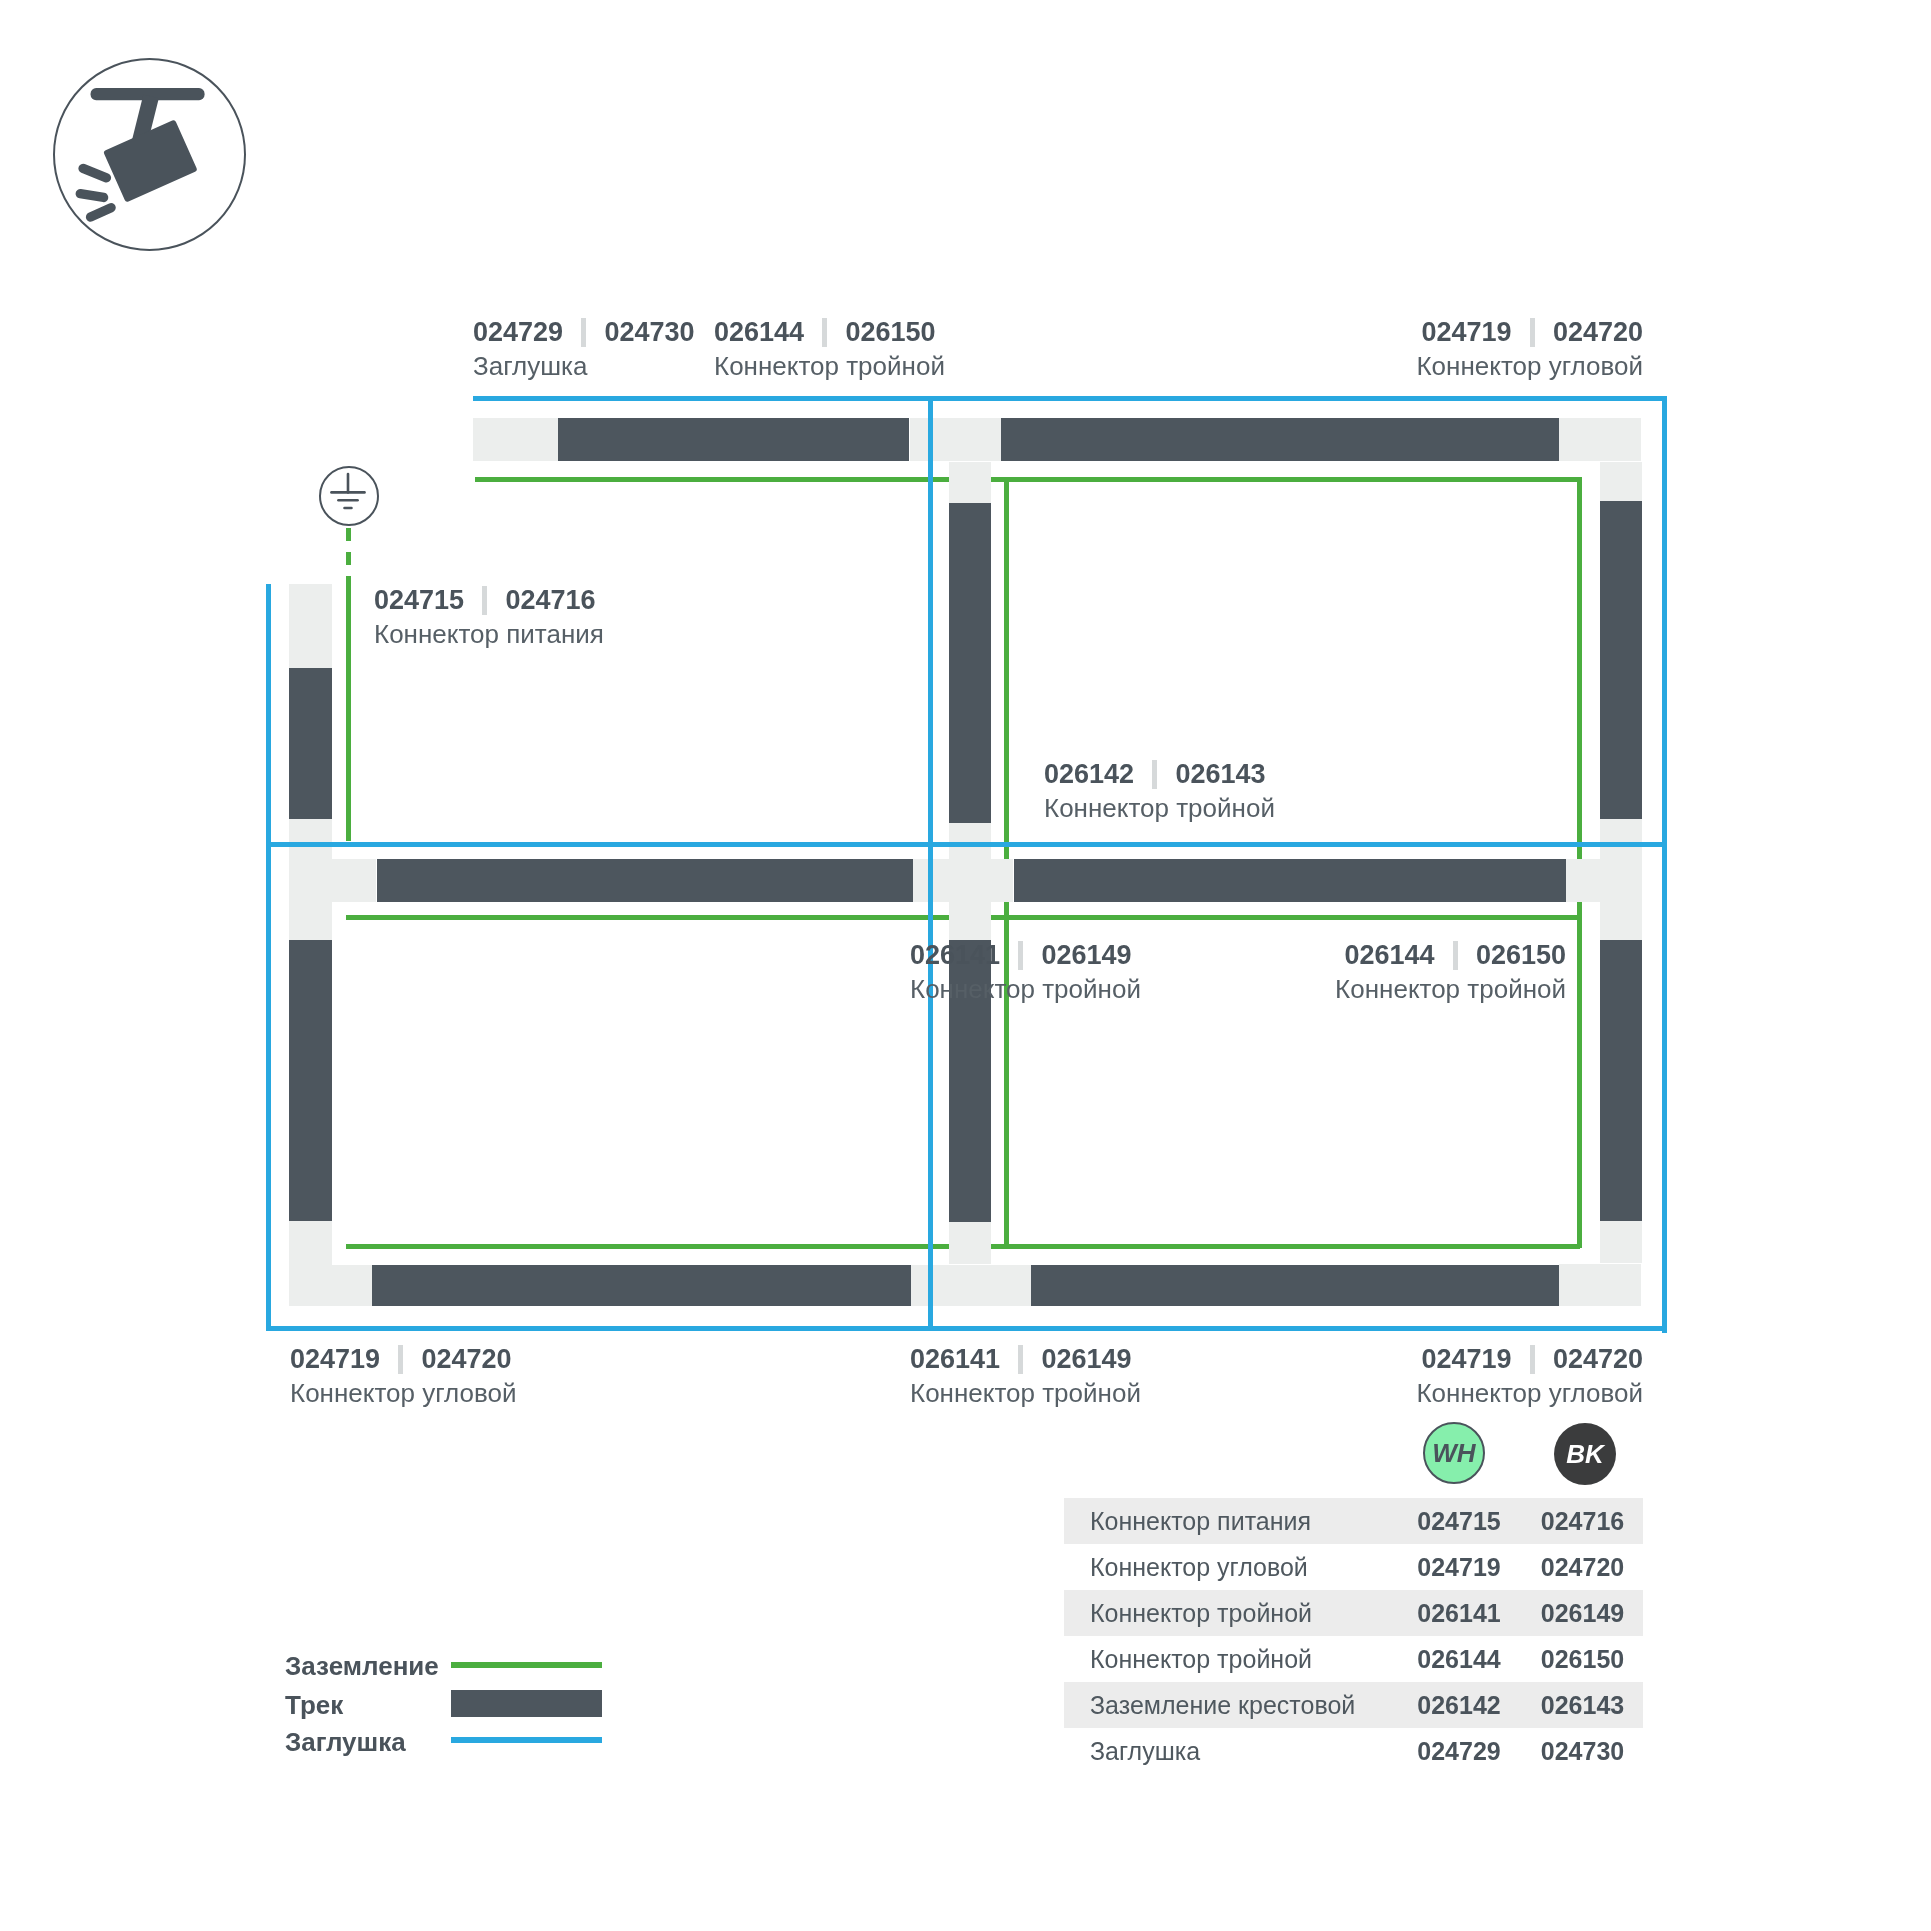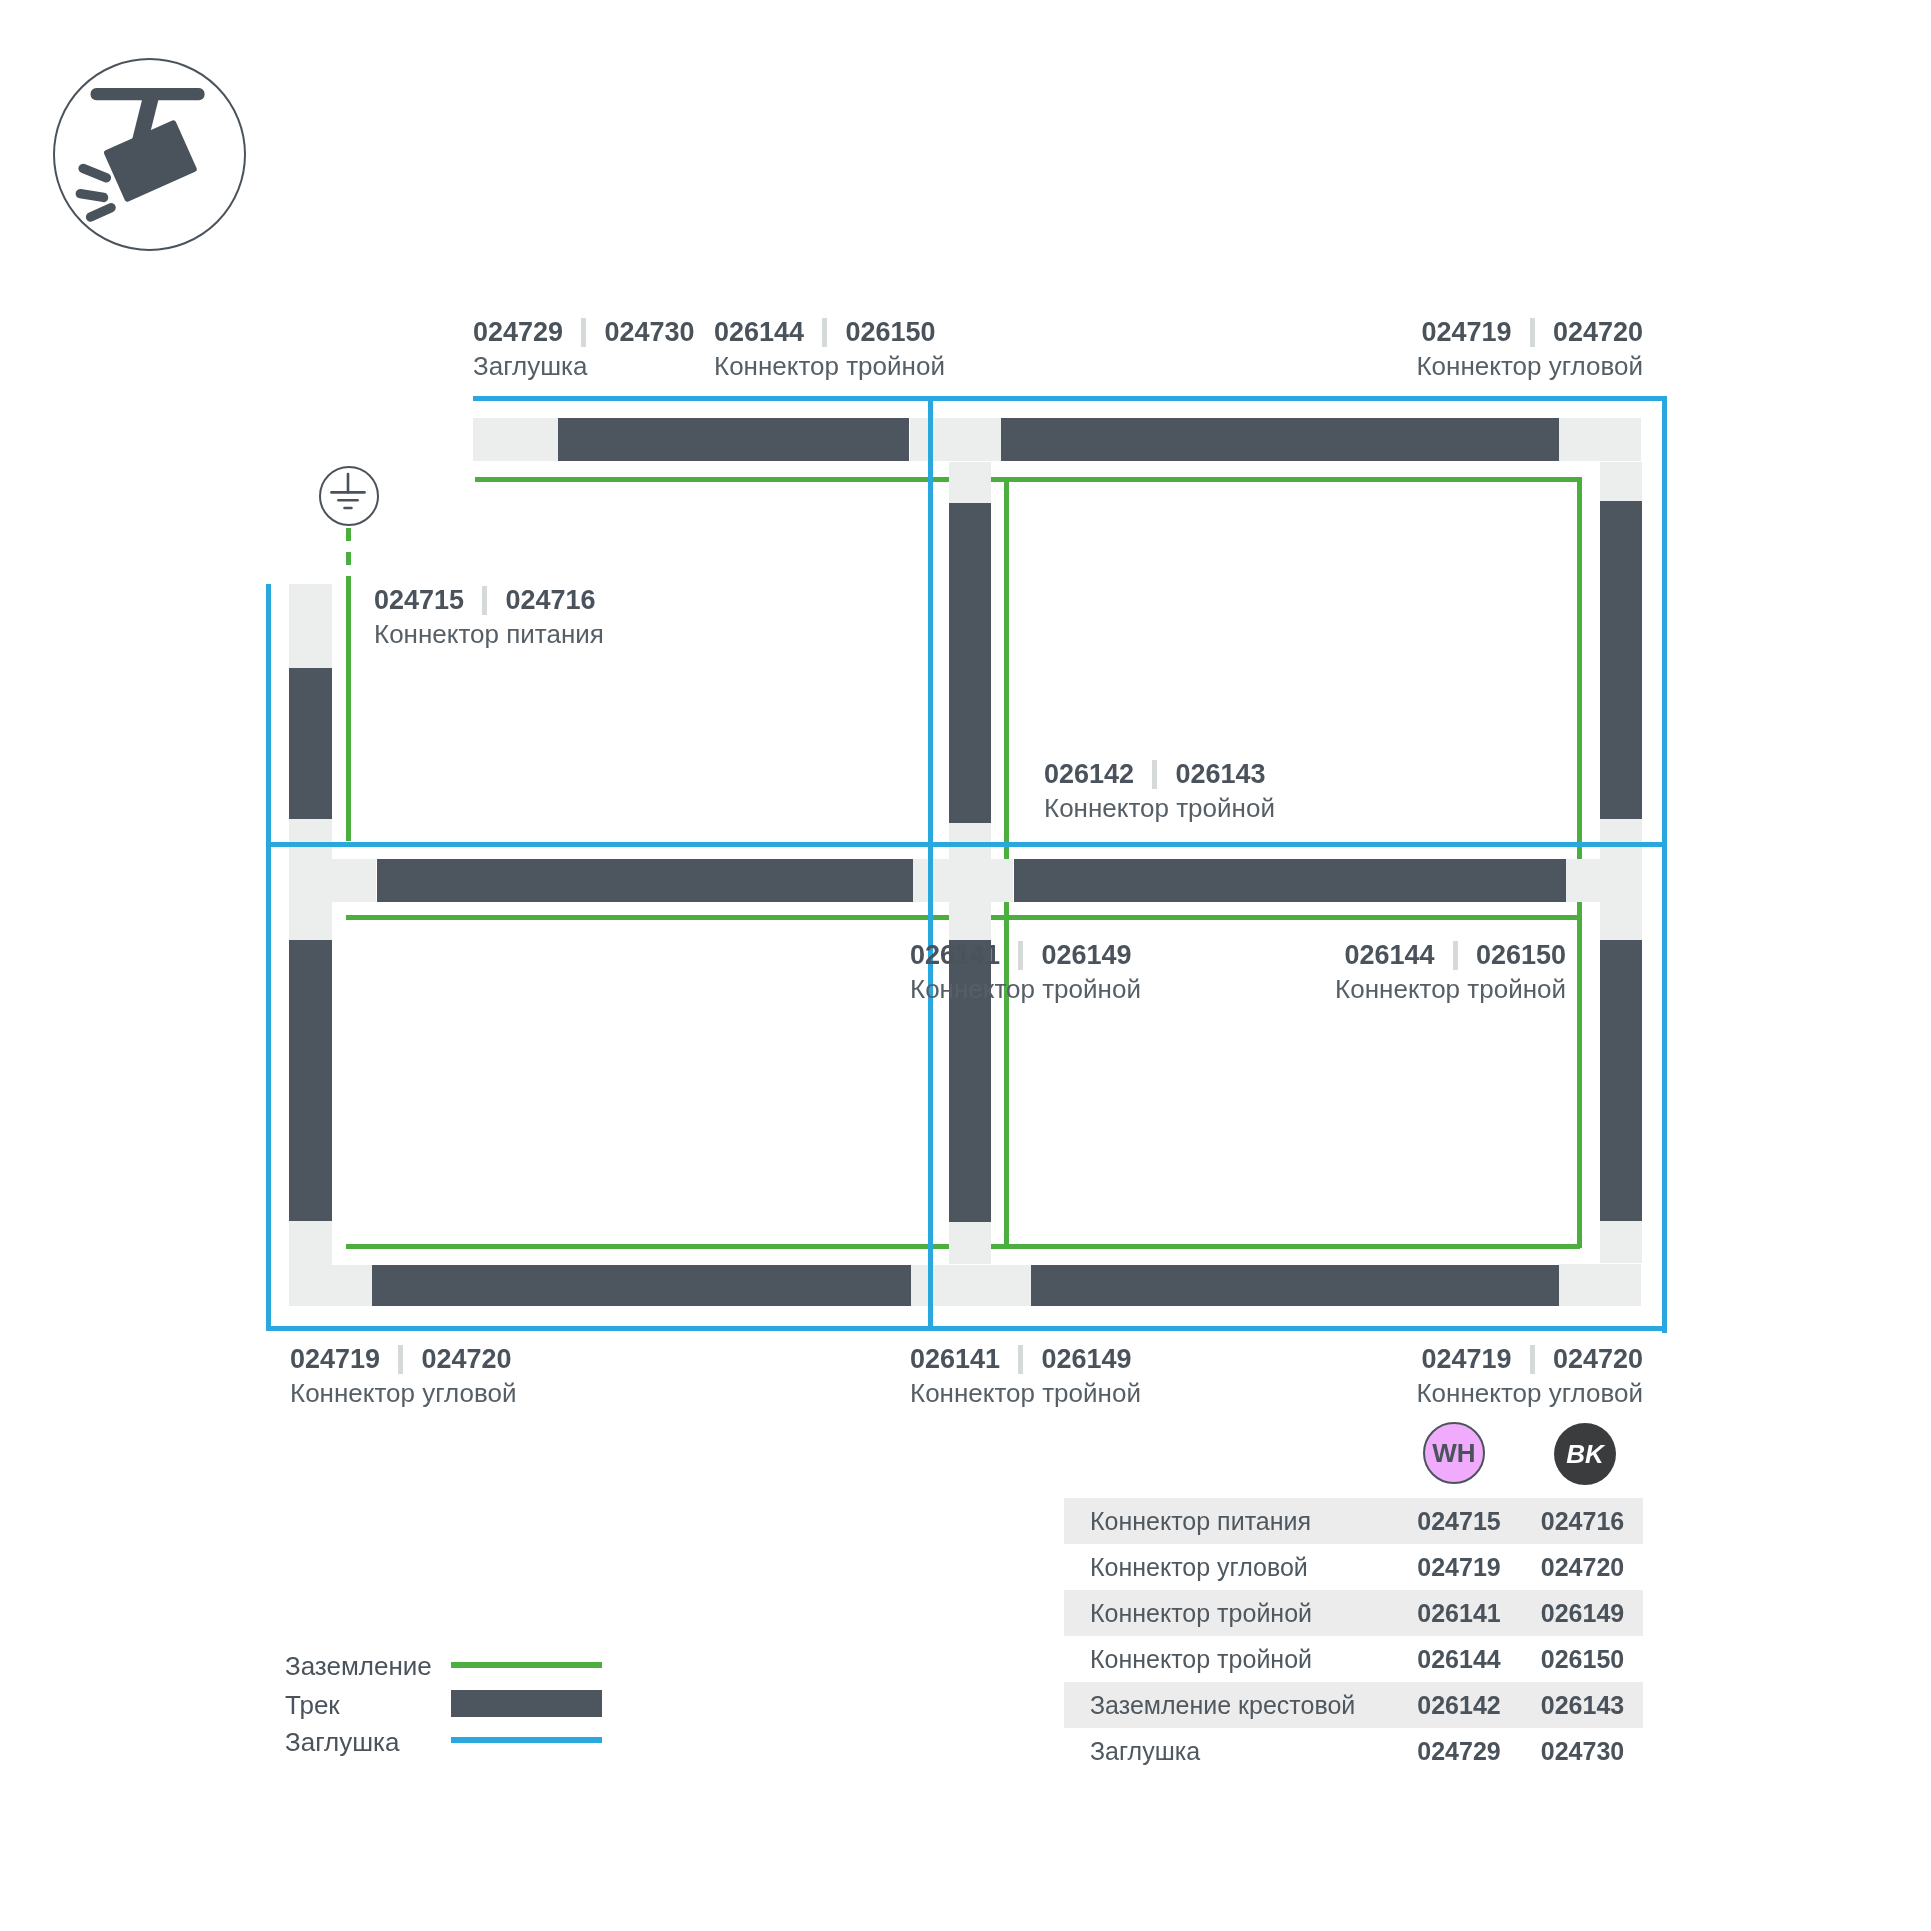--- a/index.html
+++ b/index.html
@@ -19,26 +19,26 @@
   .gnd{position:absolute;left:319px;top:466px;width:60px;height:60px;border:2.9px solid #4a535b;border-radius:50%;
        background:#fff;box-sizing:border-box;z-index:5;}
   
   .lbl{position:absolute;z-index:6;white-space:nowrap;}
   .lbl .nums{display:flex;align-items:center;font-weight:bold;font-size:27px;line-height:31px;color:#4a535b;}
   .lbl.right .nums{justify-content:flex-end;}
   .lbl.right{text-align:right;}
   .lbl .sep{display:inline-block;width:4.8px;height:29px;background:#d6d9da;margin:0 18.3px;}
   .lbl .name{font-size:26px;line-height:29px;margin-top:3.9px;color:#565f66;}
   
-  .leg-label{position:absolute;font-size:26px;font-weight:400;color:#4a535b;z-index:6;}
+  .leg-label{position:absolute;font-size:26px;font-weight:700;color:#4a535b;z-index:6;}
   .leg-swatch{position:absolute;z-index:6;}
   
   .badge{position:absolute;width:62px;height:62px;border-radius:50%;box-sizing:border-box;z-index:6;
          display:flex;align-items:center;justify-content:center;font-size:26px;font-weight:600;}
-  .badge.wh{border:2.9px solid #4a535b;background:#f0abfc;color:#4a535b;}
+  .badge.wh{border:2.9px solid #4a535b;background:#86efac;color:#4a535b;font-style:italic;}
   .badge.bk{background:#3b3c3d;color:#ffffff;font-style:italic;}
   
   .tbl{position:absolute;left:1064px;top:1498px;width:579px;z-index:6;}
   .trow{display:flex;align-items:center;height:46px;}
   .trow.band{background:#ececec;}
   .trow .tlabel{flex:1 1 auto;padding-left:26px;font-size:25px;color:#4f585f;}
   .trow .twh{width:126px;text-align:center;font-size:25px;font-weight:bold;color:#4a535b;}
   .trow .tbk{width:121px;text-align:center;font-size:25px;font-weight:bold;color:#4a535b;}
 </style>
 </head>

